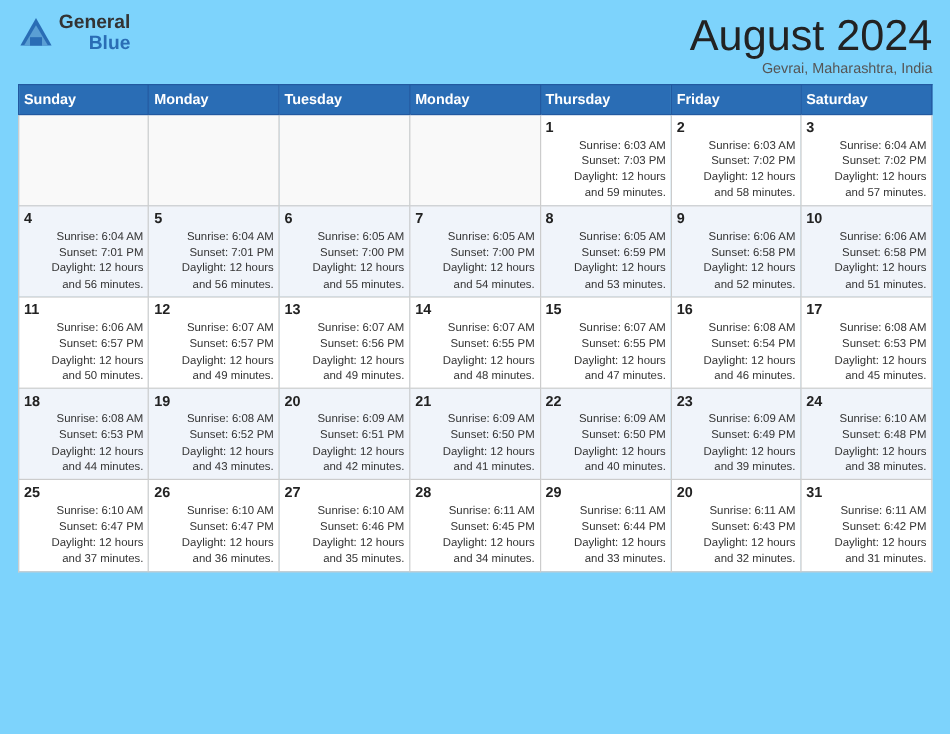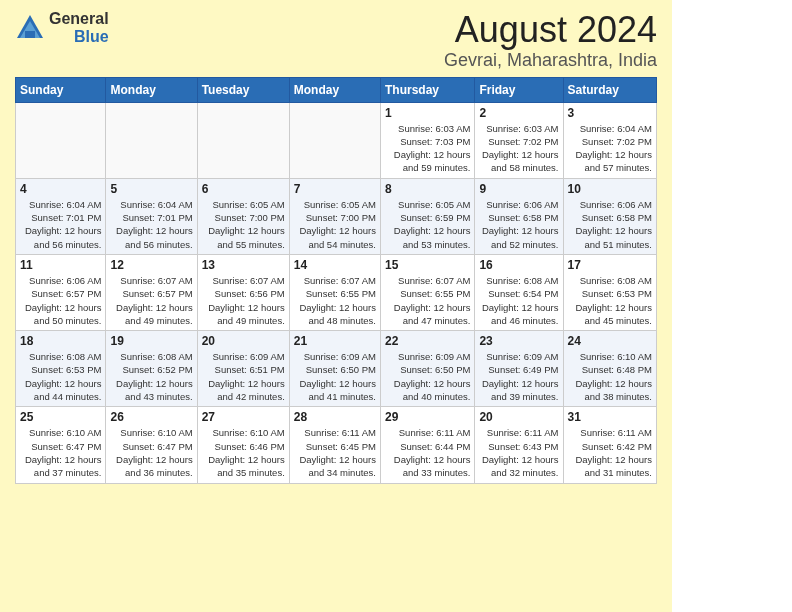--- a/index.html
+++ b/index.html
@@ -4,23 +4,23 @@
   <style>
     * { box-sizing: border-box; margin: 0; padding: 0; }
     body {
       font-family: Arial, sans-serif;
       background: #fff;
       width: 792px;
       min-height: 612px;
       padding: 0;
     }
     .page {
-      width: 672px;
+      width: 792px;
       min-height: 612px;
-      background: #fef9c3;
+      background: #7dd3fc;
       padding: 10px 15px 10px 15px;
     }
     .header {
       display: flex;
       justify-content: space-between;
       align-items: flex-start;
       margin-bottom: 6px;
     }
     .logo {
       display: flex;
@@ -50,21 +50,21 @@
     .title-block {
       text-align: right;
     }
     .main-title {
       font-size: 36px;
       font-weight: normal;
       color: #222;
       line-height: 1.1;
     }
     .subtitle {
-      font-size: 18px;
+      font-size: 12px;
       color: #555;
     }
     .calendar {
       width: 100%;
       border-collapse: collapse;
       border: 1px solid #404040;
     }
     .calendar th {
       background: #2a6db5;
       color: #fff;

